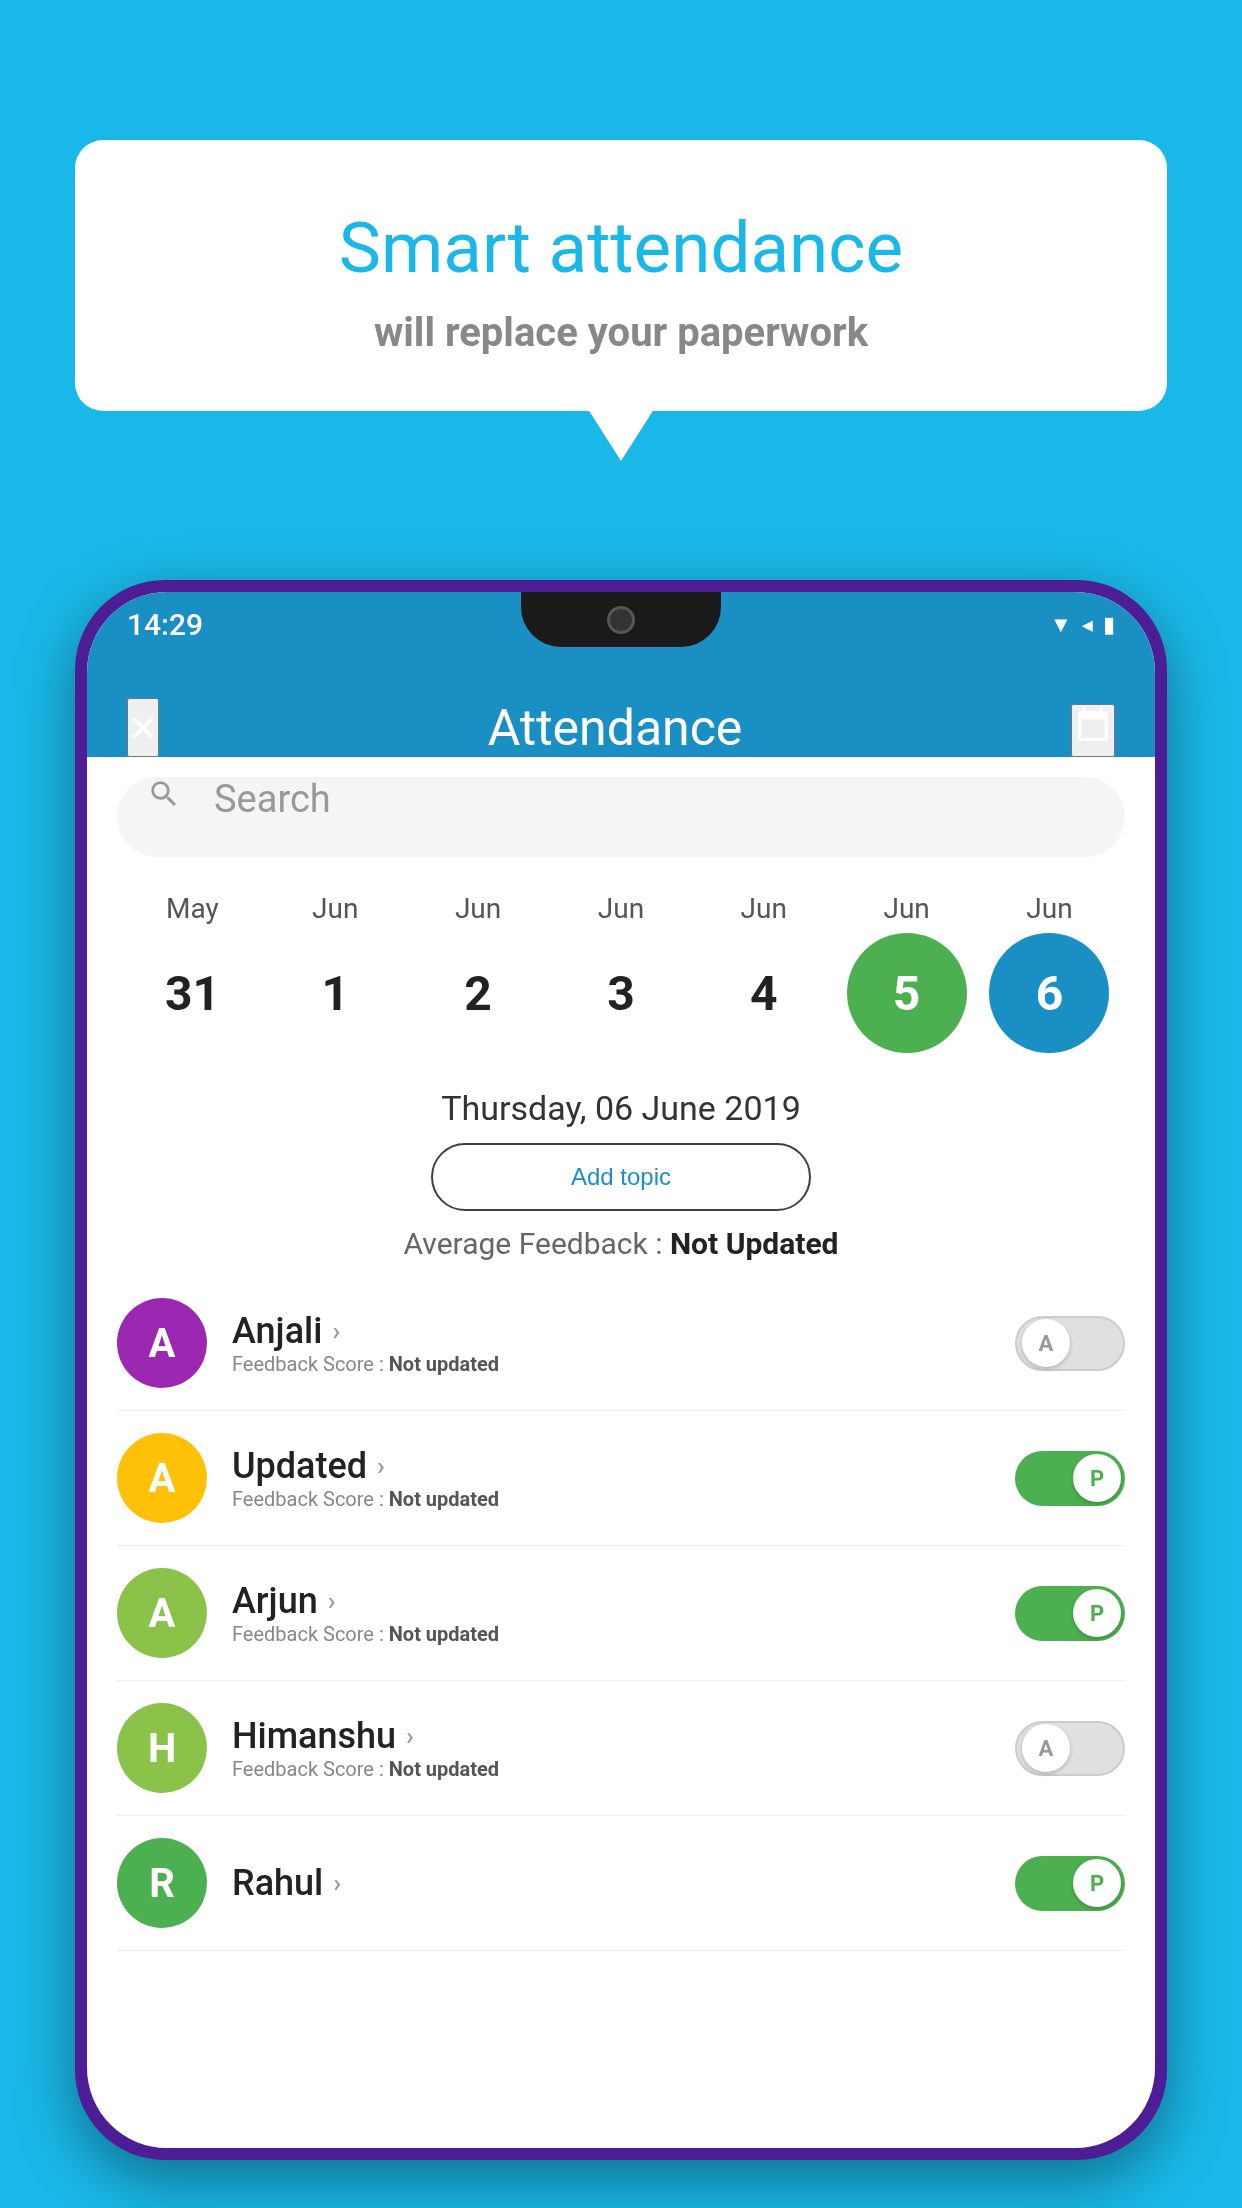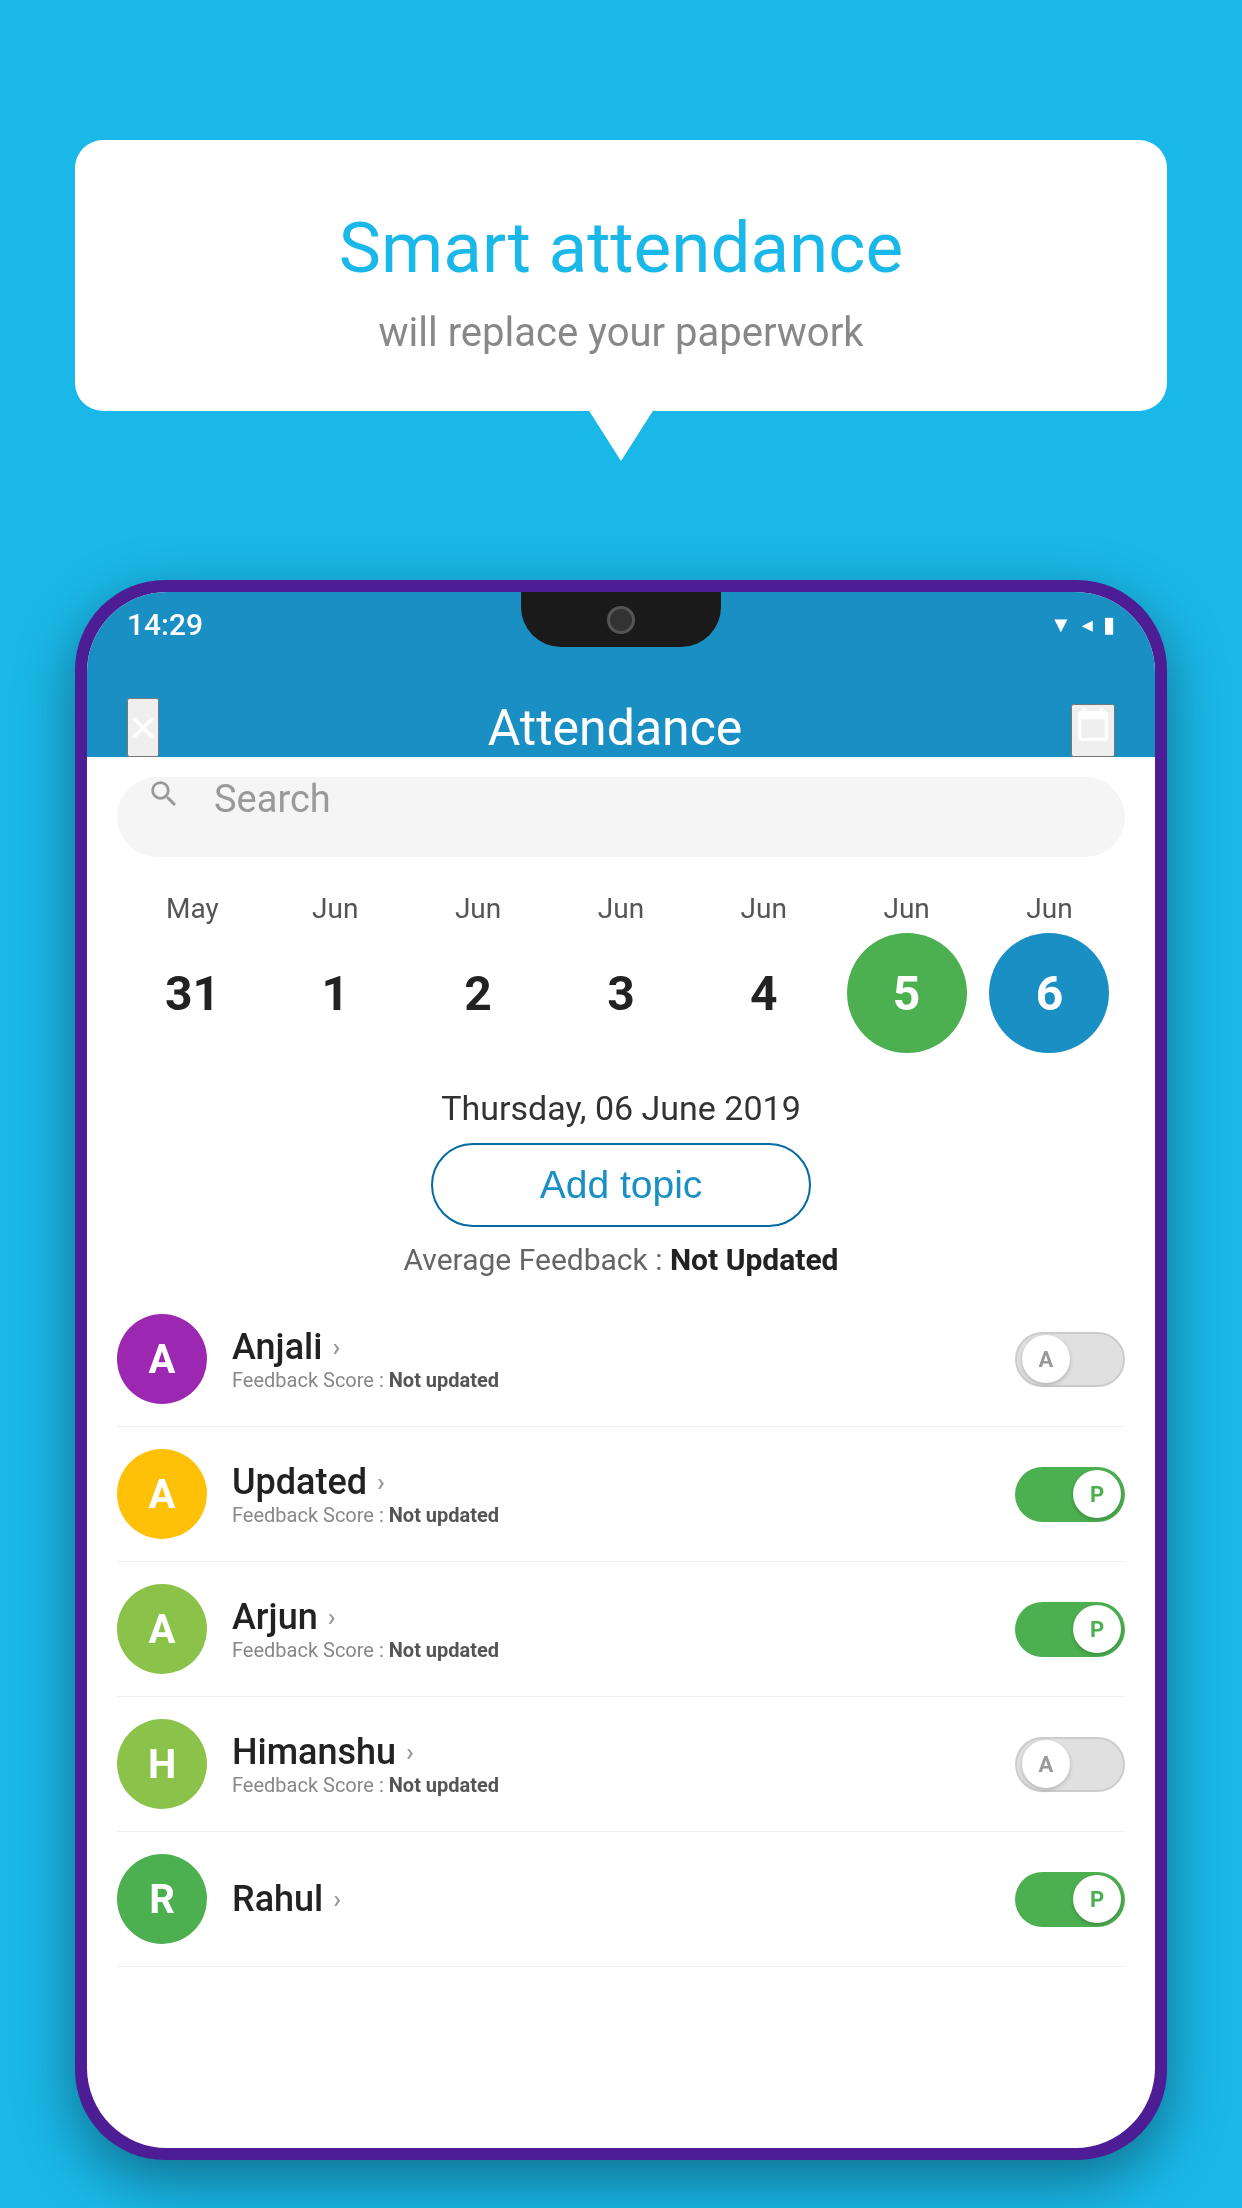--- a/index.html
+++ b/index.html
@@ -39,21 +39,21 @@
     .bubble-title {
       font-size: 71px;
       color: #1ab8e8;
       font-weight: 400;
       margin-bottom: 20px;
       margin-top: 6px;
     }
     .bubble-subtitle {
       font-size: 40px;
       color: #888;
-      font-weight: 400;
+      font-weight: 700;
     }
 
     
     .phone-frame {
       position: absolute;
       top: 580px;
       left: 75px;
       right: 75px;
       height: 1580px;
       background: #4c1d95;
@@ -211,26 +211,26 @@
       font-size: 34px;
       color: #333;
       margin: 10px 0;
       font-weight: 400;
     }
 
     
     .add-topic-btn {
       display: block;
       margin: 15px auto;
-      border: 2px solid #0369a1;
+      border: 2px solid #404040;
       border-radius: 50px;
       padding: 18px 60px;
       background: white;
       color: #1a8fc4;
-      font-size: 39px;
+      font-size: 24px;
       text-align: center;
       width: 380px;
     }
 
     
     .avg-feedback {
       text-align: center;
       font-size: 30px;
       color: #666;
       margin: 10px 0 15px;

